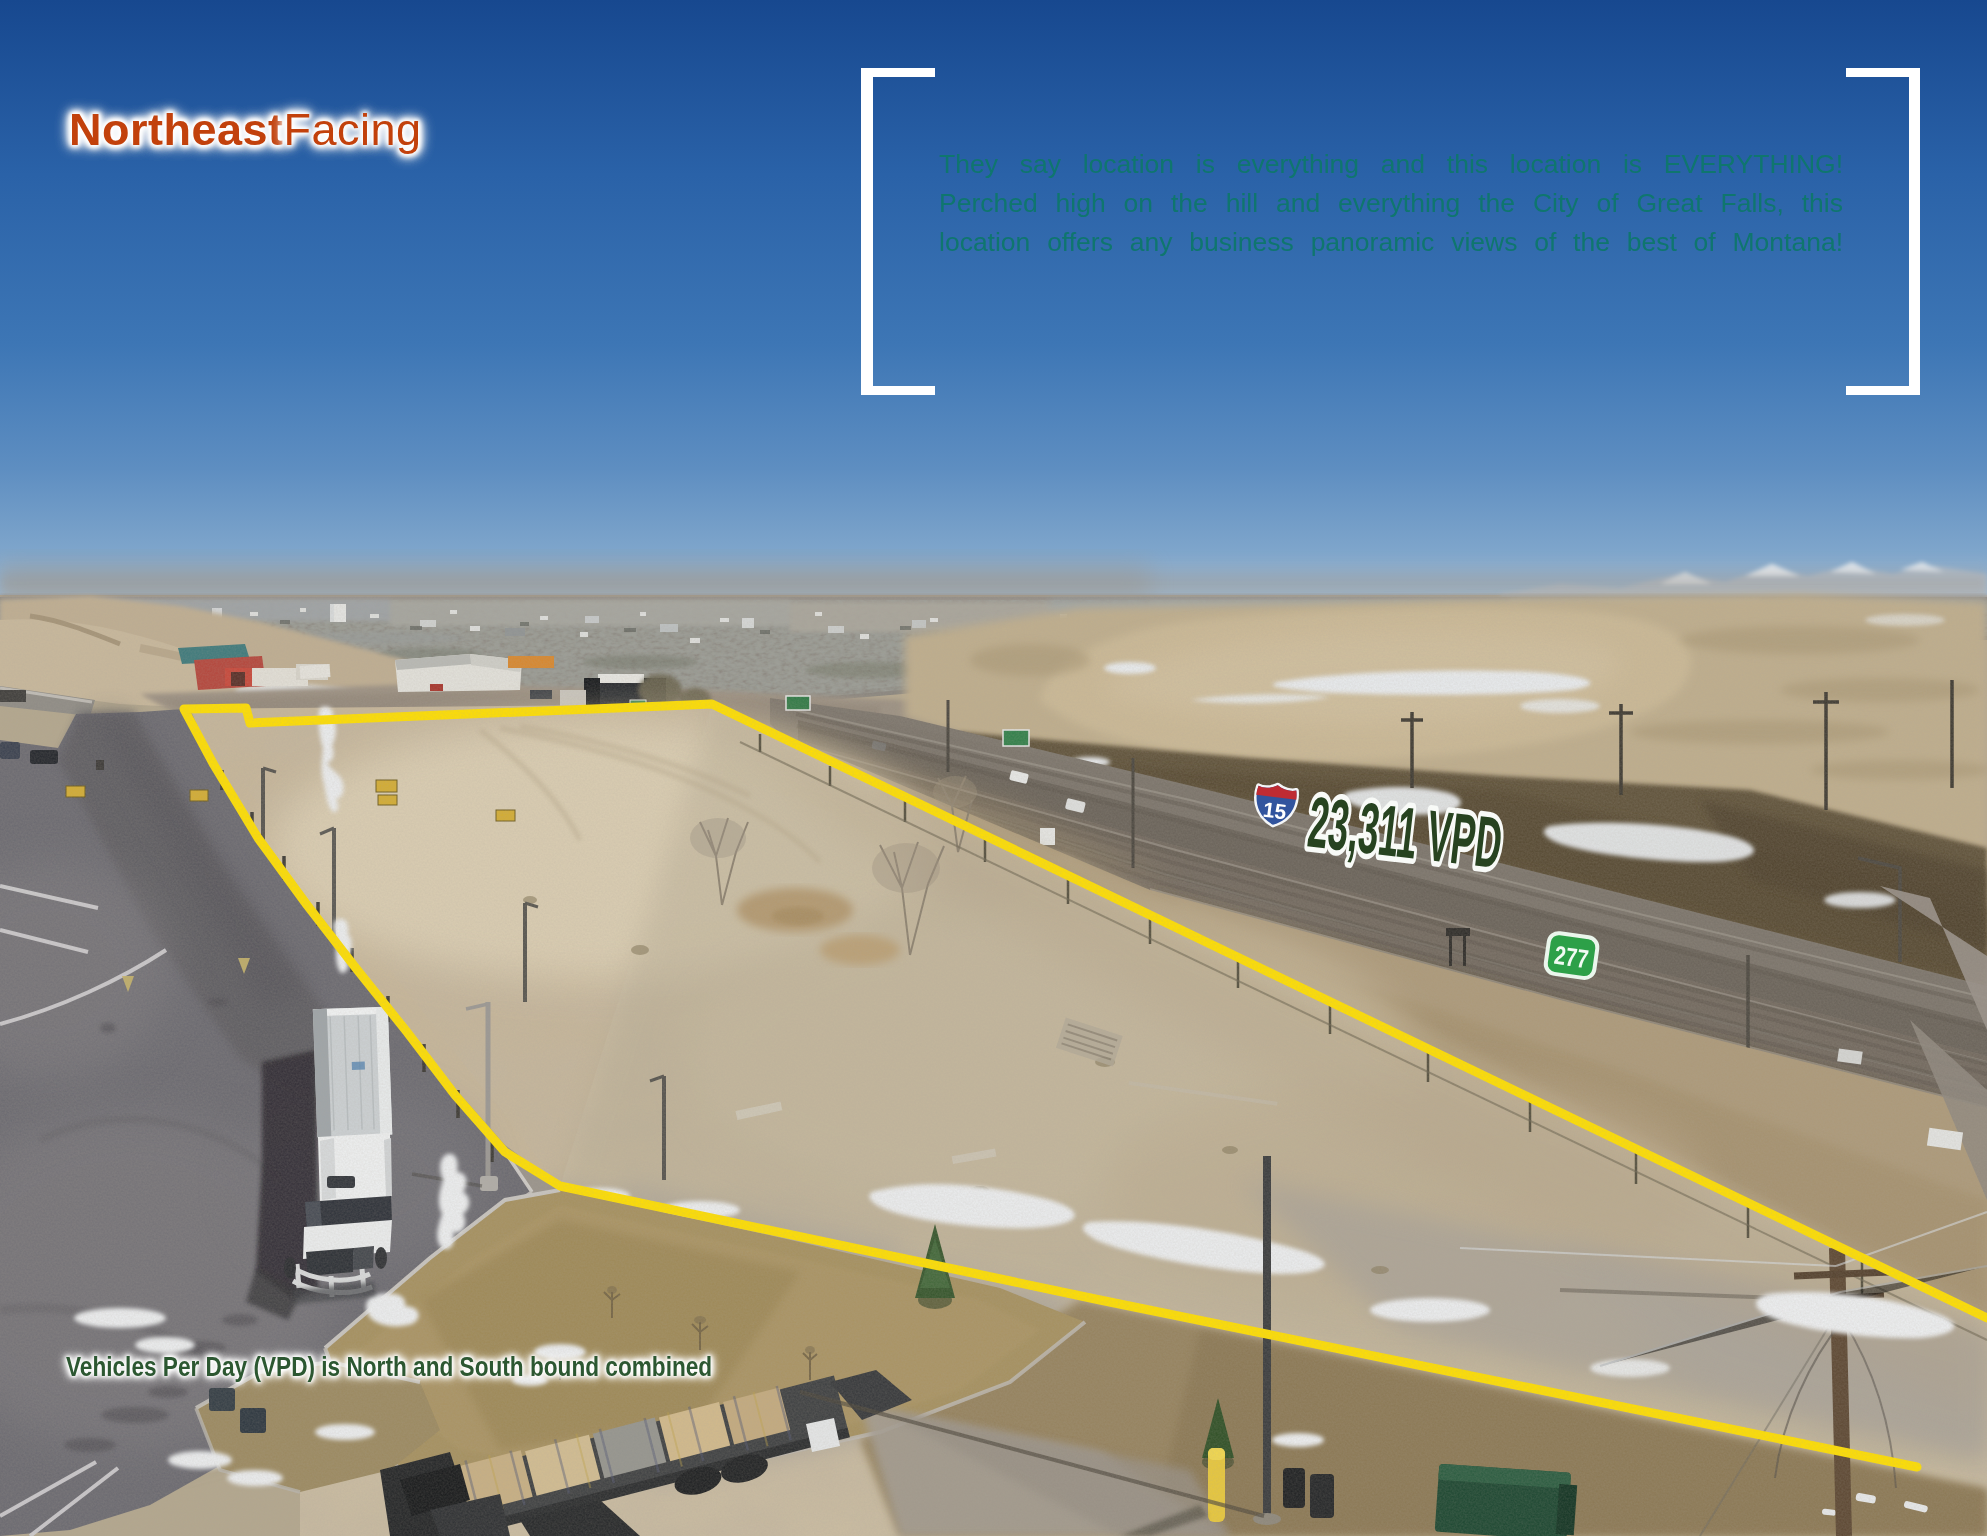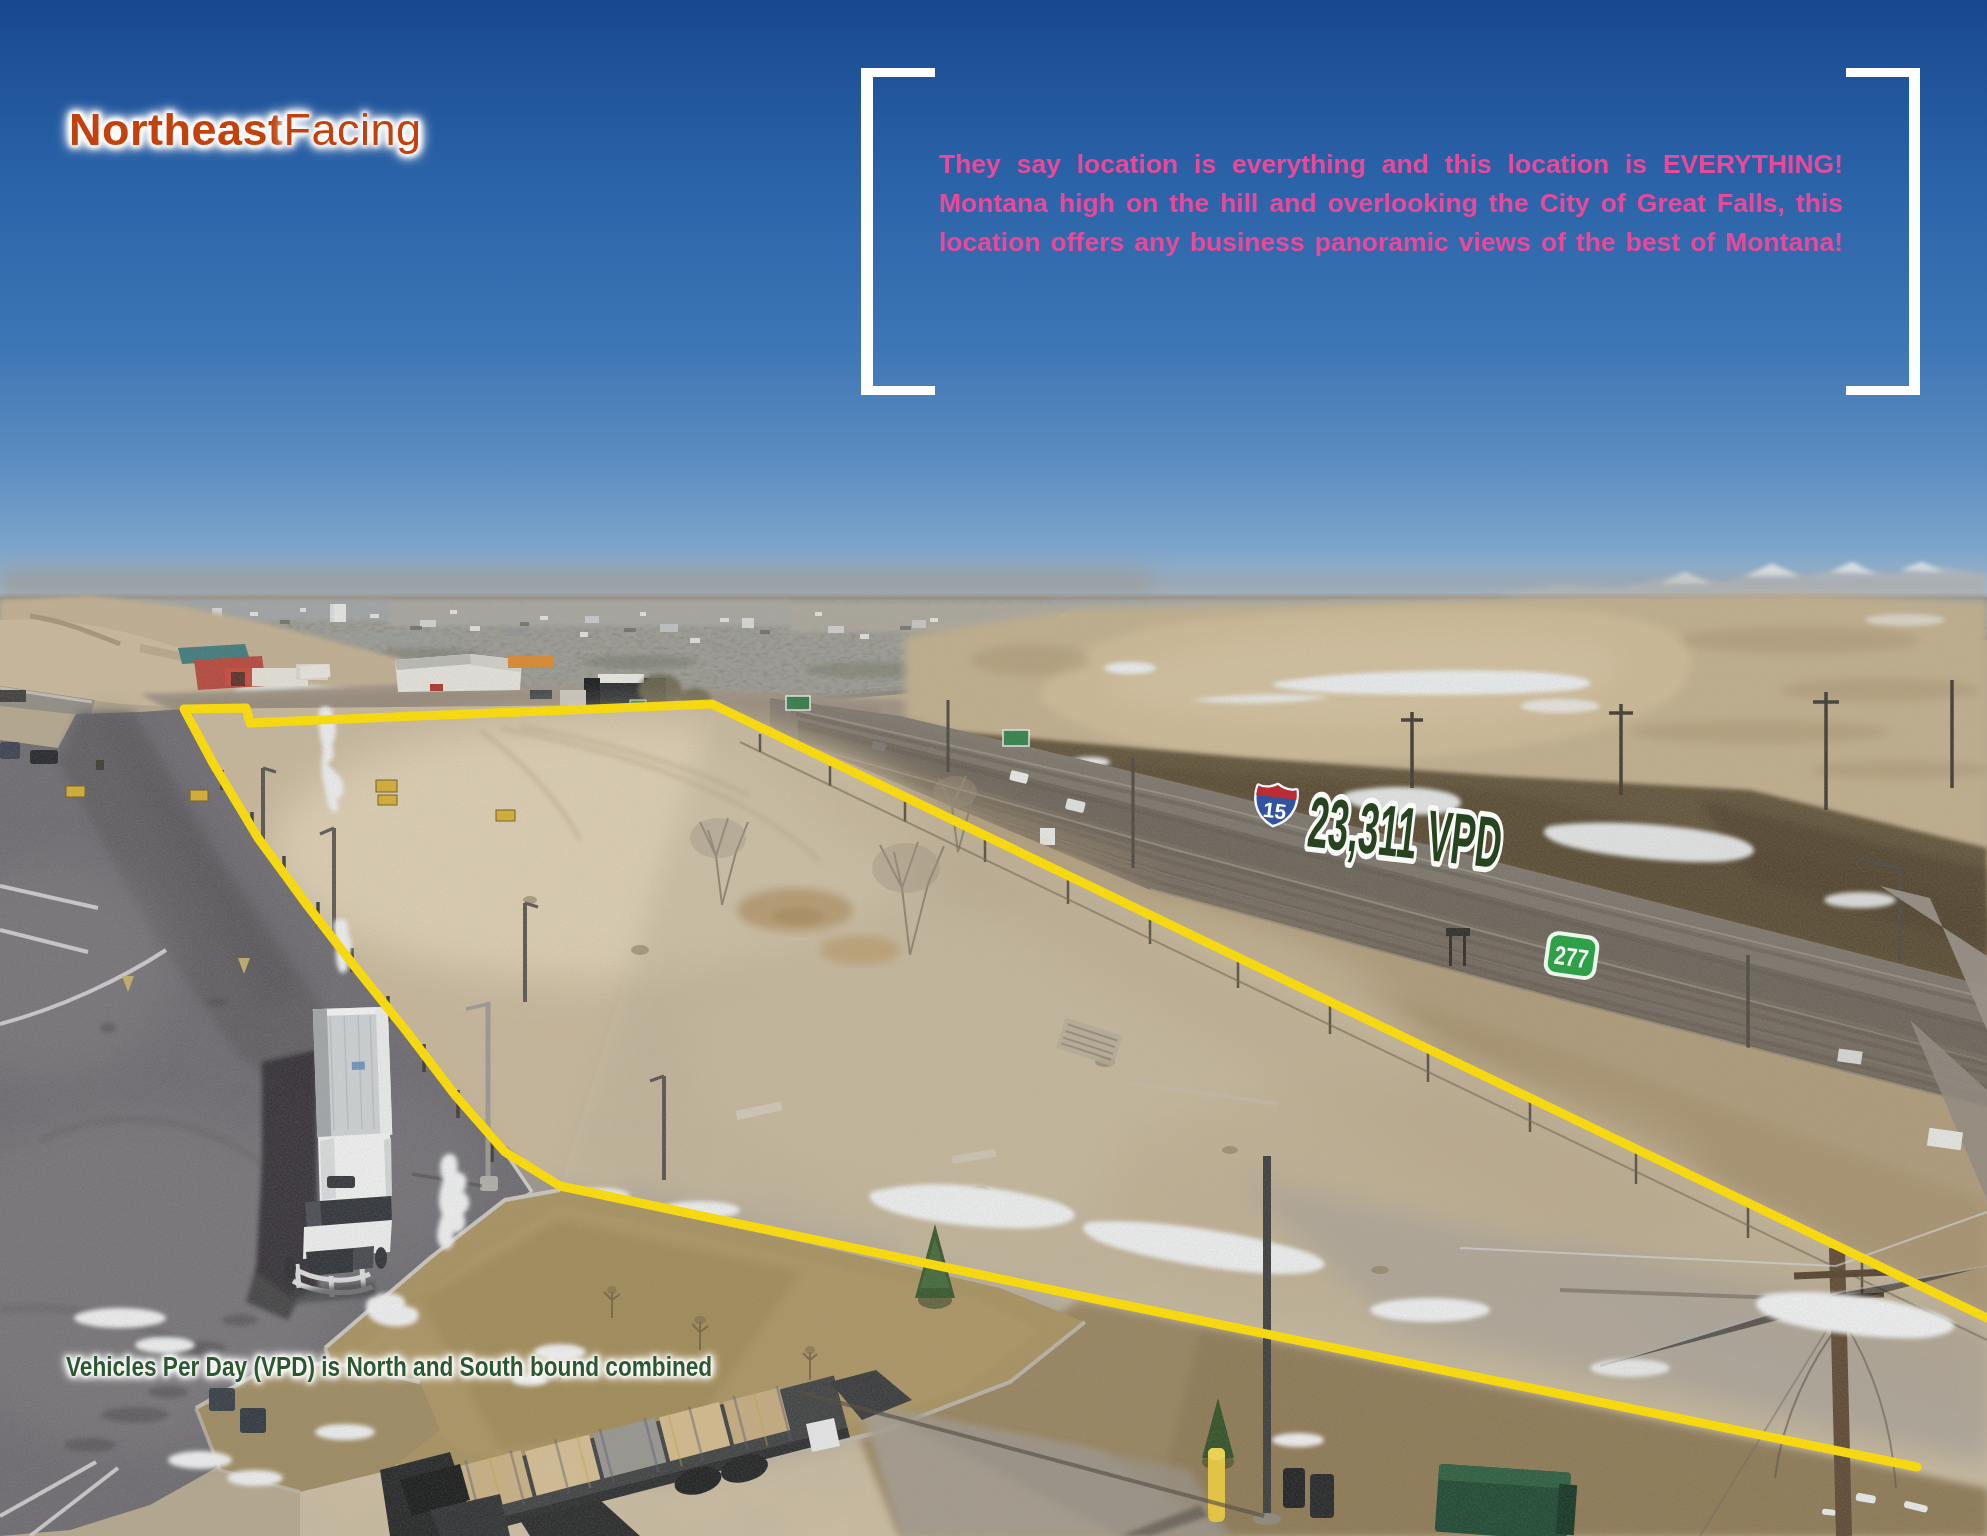--- a/index.html
+++ b/index.html
@@ -712,20 +712,20 @@
 </g>
 
 </svg>
 
 <div style="position:absolute;left:69px;top:104px;font-size:45px;letter-spacing:0.5px;color:#c2410c;white-space:nowrap;text-shadow:0 0 4px #fff,0 0 4px #fff,0 0 6px #fff,0 0 6px #fff,0 0 8px #fff,0 0 8px #fff,0 0 12px #fff,0 0 12px #fff,0 0 16px #fff,0 0 16px #fff;"><b>Northeast</b><span style="font-weight:400;">Facing</span></div>
 
 <div style="position:absolute;left:861px;top:68px;width:74px;height:327px;border-left:12px solid #fff;border-top:9px solid #fff;border-bottom:9px solid #fff;box-sizing:border-box;"></div>
 
 <div style="position:absolute;left:1846px;top:68px;width:74px;height:327px;border-right:11px solid #fff;border-top:9px solid #fff;border-bottom:9px solid #fff;box-sizing:border-box;"></div>
 
-<div style="position:absolute;left:939px;top:145px;width:904px;font-size:26.5px;line-height:39px;color:#ec4899;font-weight:700;">
+<div style="position:absolute;left:939px;top:145px;width:904px;font-size:26.5px;line-height:39px;color:#0f766e;font-weight:400;">
   <div style="text-align:justify;text-align-last:justify;">They say location is everything and this location is EVERYTHING!</div>
-  <div style="text-align:justify;text-align-last:justify;">Montana high on the hill and overlooking the City of Great Falls, this</div>
+  <div style="text-align:justify;text-align-last:justify;">Perched high on the hill and everything the City of Great Falls, this</div>
   <div style="text-align:justify;text-align-last:justify;">location offers any business panoramic views of the best of Montana!</div>
 </div>
 
 <div style="position:absolute;left:66px;top:1352px;font-size:27px;font-weight:700;color:#2c5731;white-space:nowrap;transform:scaleX(0.838);transform-origin:0 0;text-shadow:0 0 4px #fff,0 0 4px #fff,0 0 7px #fff,0 0 7px #fff,0 0 10px #fff,0 0 10px #fff,0 0 14px #fff;">Vehicles Per Day (VPD) is North and South bound combined</div>
 </div>
 
 </body></html>

